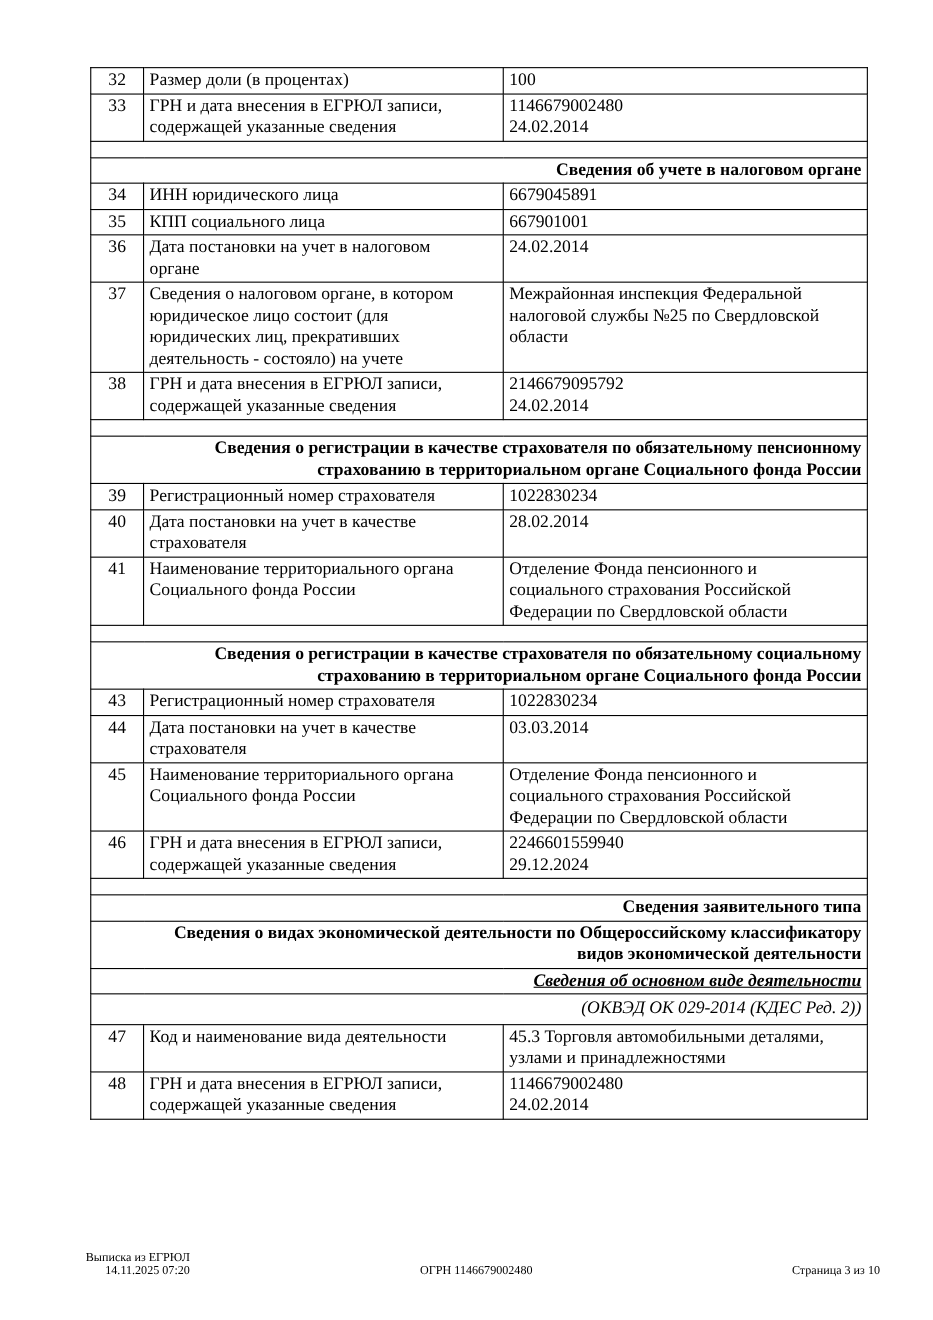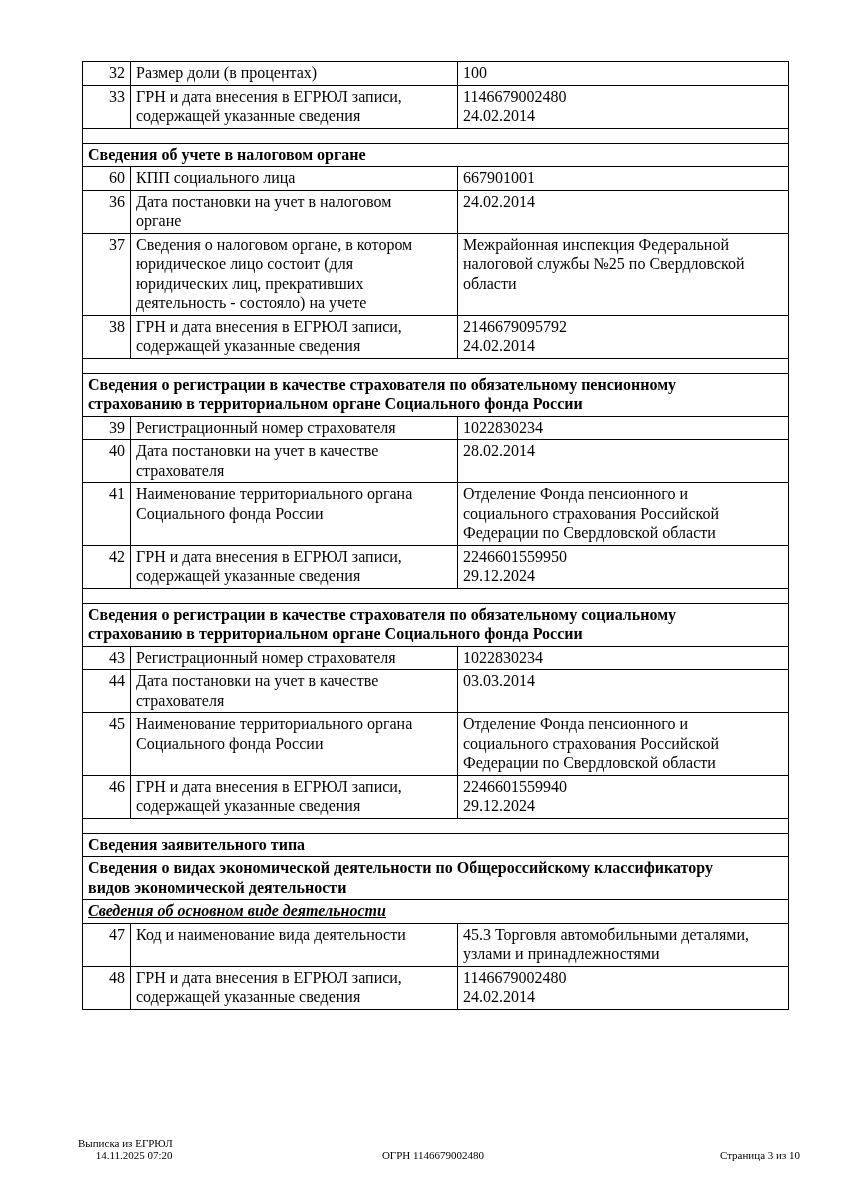--- a/index.html
+++ b/index.html
@@ -33,30 +33,30 @@
   table.doc-table col.c2 { width: 327px; }
   table.doc-table col.c3 { width: 331px; }
   table.doc-table td {
     border: 1px solid #000;
     vertical-align: top;
     padding: 1px 5px 2px 5px;
     white-space: pre-line;
     word-wrap: break-word;
   }
   td.num {
-    text-align: right;
+    text-align: center;
     padding-left: 2px;
     padding-right: 2px;
   }
   tr.spacer td {
     height: 14px;
     padding: 0;
   }
   td.sec {
-    text-align: left;
+    text-align: right;
     font-weight: bold;
     padding-top: 2px;
     padding-bottom: 2px;
   }
   td.sec.bi {
     font-style: italic;
     text-decoration: underline;
   }
   td.sec.it {
     font-weight: normal;
@@ -118,21 +118,26 @@
         <td class="value">1146679002480
 24.02.2014</td>
       </tr>
       <tr class="spacer">
         <td colspan="3"></td>
       </tr>
       <tr>
         <td colspan="3" class="sec">Сведения об учете в налоговом органе</td>
       </tr>
       <tr>
-        <td class="num">60</td>
+        <td class="num">34</td>
+        <td class="label">ИНН юридического лица</td>
+        <td class="value">6679045891</td>
+      </tr>
+      <tr>
+        <td class="num">35</td>
         <td class="label">КПП социального лица</td>
         <td class="value">667901001</td>
       </tr>
       <tr>
         <td class="num">36</td>
         <td class="label">Дата постановки на учет в налоговом
 органе</td>
         <td class="value">24.02.2014</td>
       </tr>
       <tr>
@@ -171,27 +176,20 @@
         <td class="value">28.02.2014</td>
       </tr>
       <tr>
         <td class="num">41</td>
         <td class="label">Наименование территориального органа
 Социального фонда России</td>
         <td class="value">Отделение Фонда пенсионного и
 социального страхования Российской
 Федерации по Свердловской области</td>
       </tr>
-      <tr>
-        <td class="num">42</td>
-        <td class="label">ГРН и дата внесения в ЕГРЮЛ записи,
-содержащей указанные сведения</td>
-        <td class="value">2246601559950
-29.12.2024</td>
-      </tr>
       <tr class="spacer">
         <td colspan="3"></td>
       </tr>
       <tr>
         <td colspan="3" class="sec">Сведения о регистрации в качестве страхователя по обязательному социальному
 страхованию в территориальном органе Социального фонда России</td>
       </tr>
       <tr>
         <td class="num">43</td>
         <td class="label">Регистрационный номер страхователя</td>
@@ -223,20 +221,23 @@
       </tr>
       <tr>
         <td colspan="3" class="sec">Сведения заявительного типа</td>
       </tr>
       <tr>
         <td colspan="3" class="sec">Сведения о видах экономической деятельности по Общероссийскому классификатору
 видов экономической деятельности</td>
       </tr>
       <tr>
         <td colspan="3" class="sec bi">Сведения об основном виде деятельности</td>
+      </tr>
+      <tr>
+        <td colspan="3" class="sec it">(ОКВЭД ОК 029-2014 (КДЕС Ред. 2))</td>
       </tr>
       <tr>
         <td class="num">47</td>
         <td class="label">Код и наименование вида деятельности</td>
         <td class="value">45.3 Торговля автомобильными деталями,
 узлами и принадлежностями</td>
       </tr>
       <tr>
         <td class="num">48</td>
         <td class="label">ГРН и дата внесения в ЕГРЮЛ записи,

